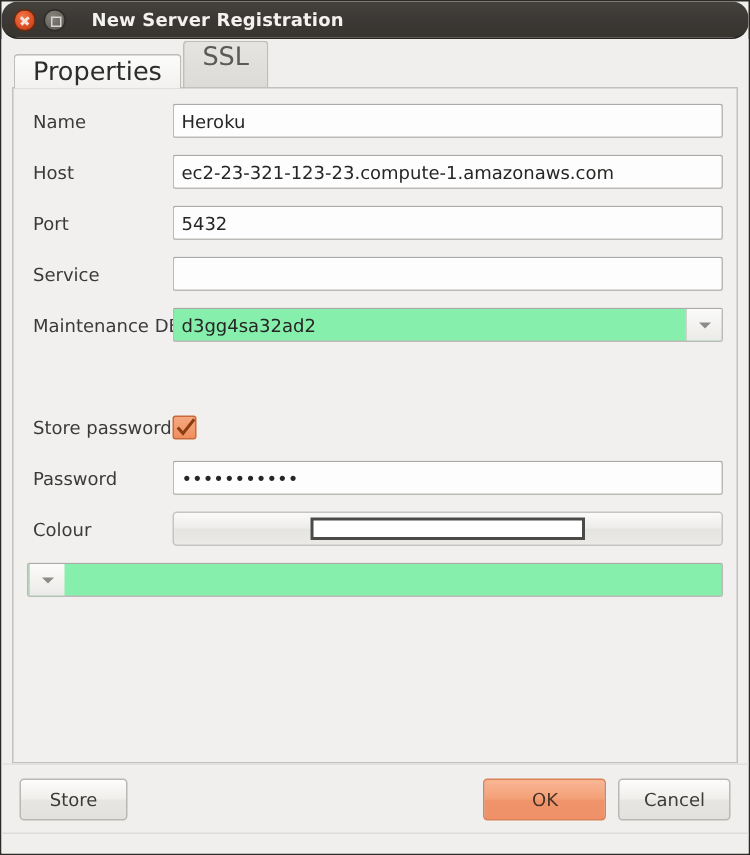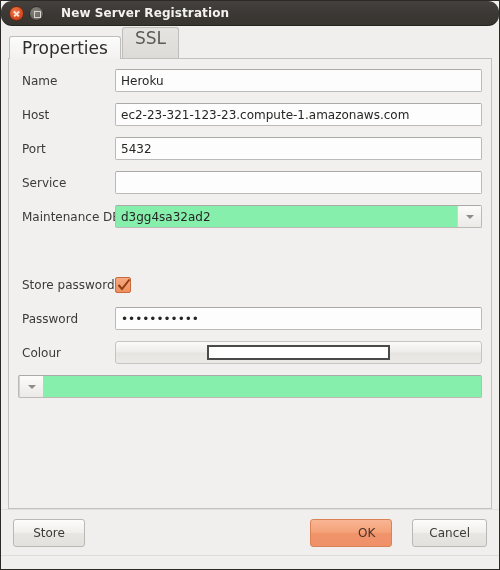--- a/index.html
+++ b/index.html
@@ -279,24 +279,23 @@
     border-radius: 3px;
     background: linear-gradient(to bottom, #fcfcfb 0%, #f1efec 48%, #e8e6e2 52%, #e3e1dd 100%);
     cursor: default;
     white-space: nowrap;
   }
   .btn.default {
     background: linear-gradient(to bottom, #f9b694 0%, #f4a077 48%, #f0946b 52%, #ef9069 100%);
     border-color: #d98256;
     color: #4a3328;
     min-width: 82px;
-    text-align: right;
   }
   #footer .spacer { flex: 1 1 auto; }
-  #footer .btn + .btn { margin-left: 20px; }
+  #footer .btn + .btn { margin-left: 8px; }
 
   
   #statusbar {
     height: 14px;
     min-height: 14px;
     background: #f0efed;
     border-top: 1px solid #dedcd9;
     box-sizing: border-box;
   }
 </style>

